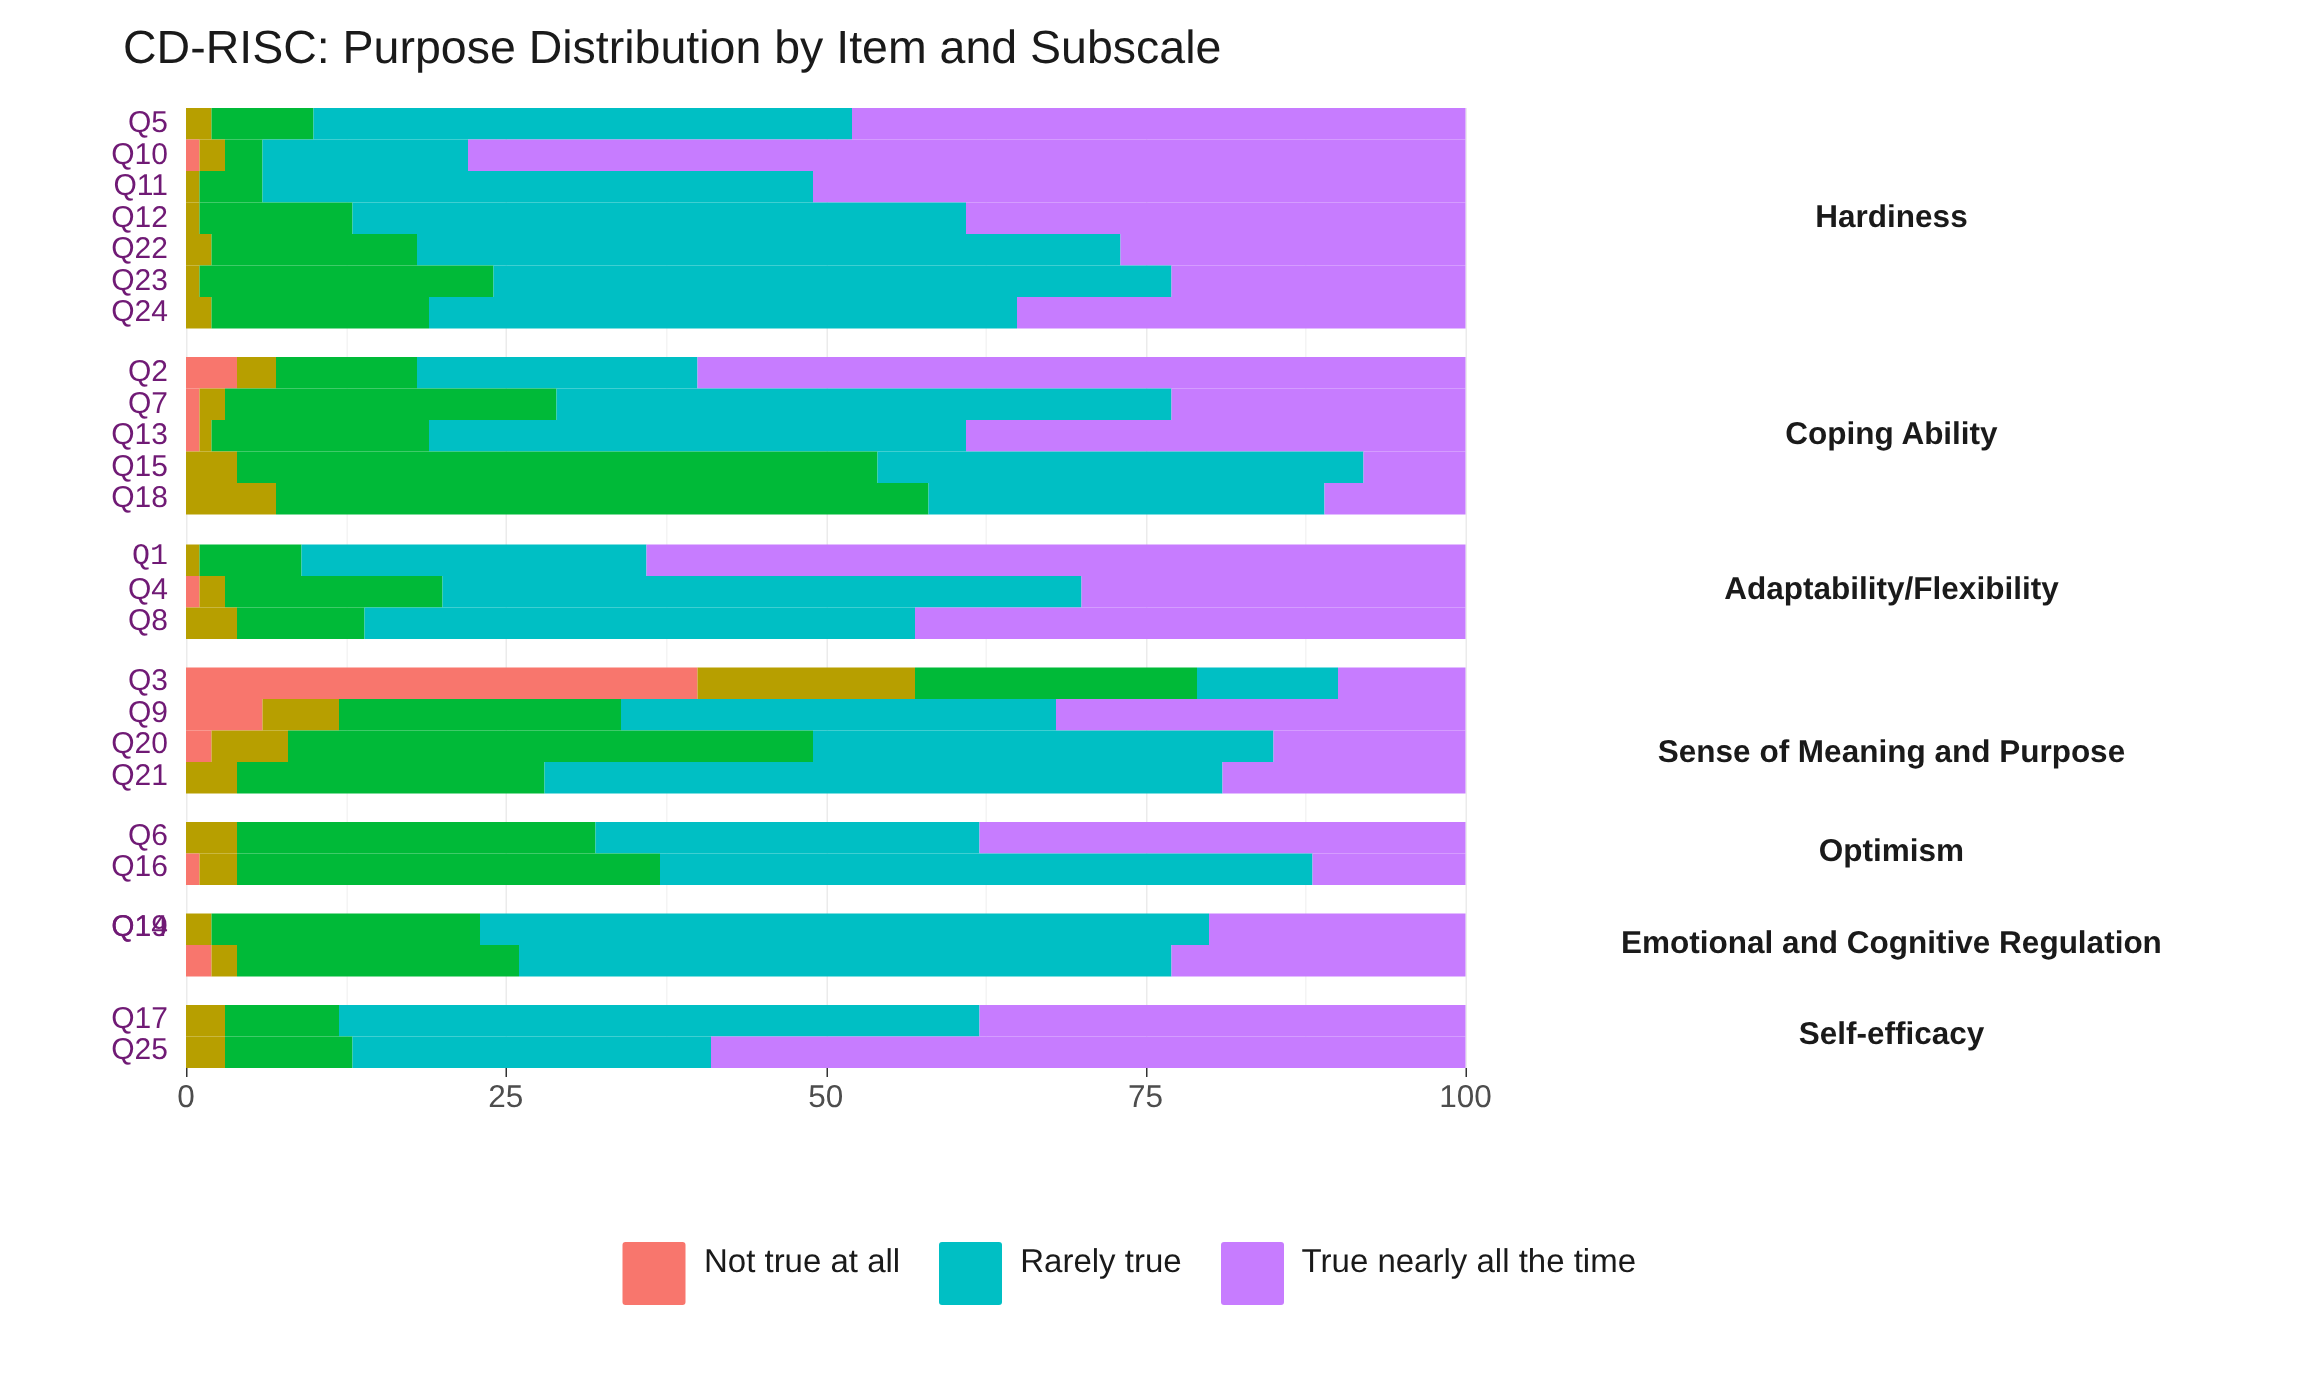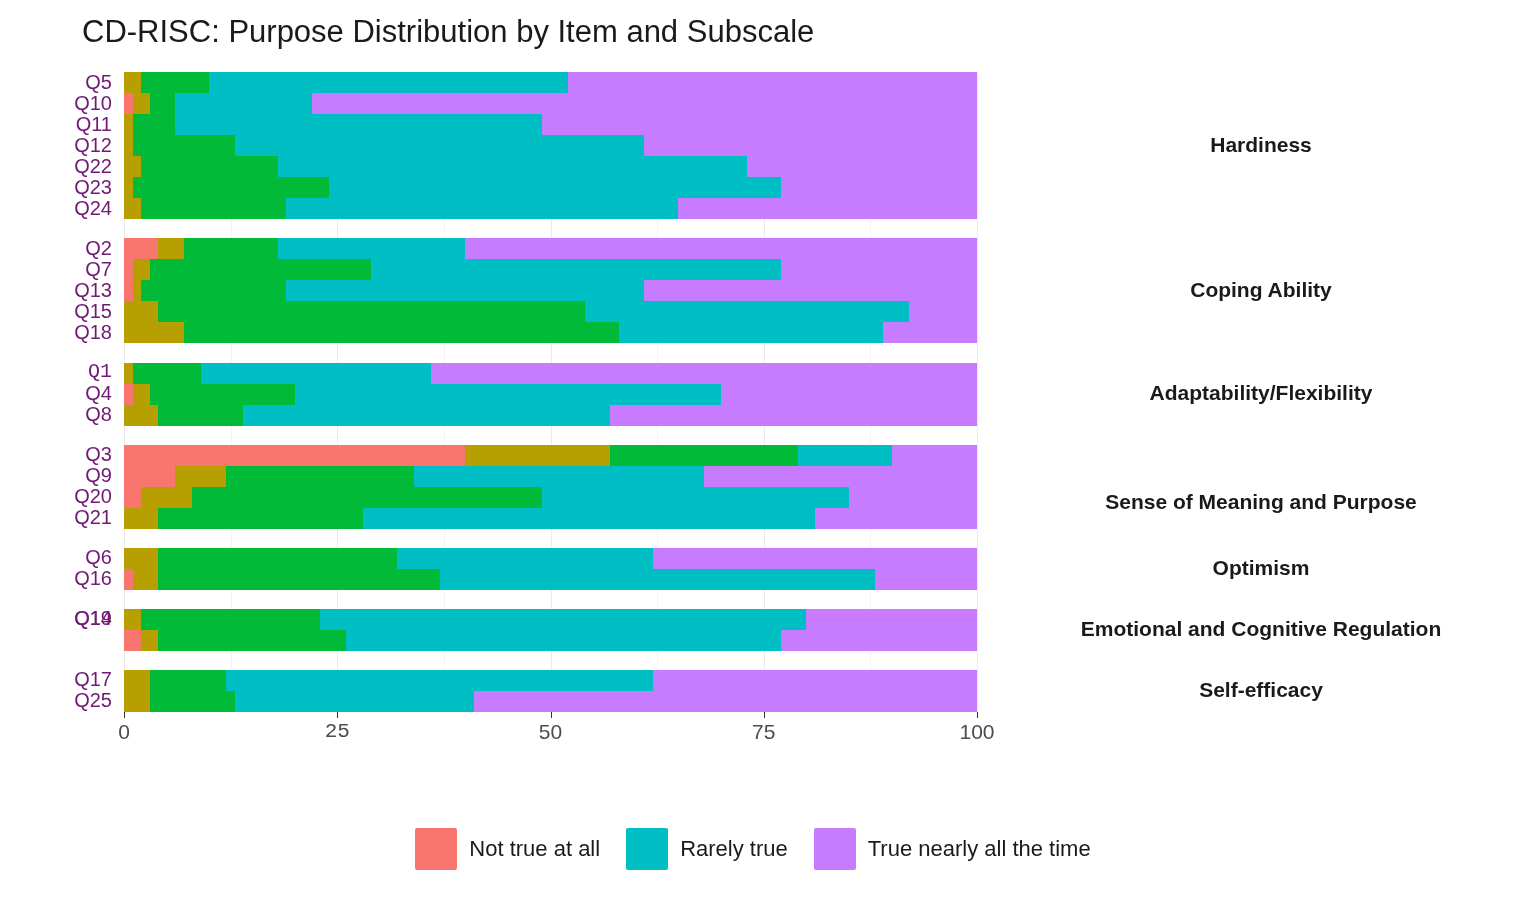--- a/index.html
+++ b/index.html
@@ -133,21 +133,21 @@
     left: 0;
     top: 828px;
     width: 1532px;
     display: flex;
     justify-content: center;
     align-items: center;
     gap: 0px;
   }
   .legend-item {
     display: flex;
-    align-items: center;
+    align-items: flex-start;
     margin-right: 26px;
   }
   .legend-swatch {
     width: 42px;
     height: 42px;
     border-radius: 2px;
     margin-right: 12px;
   }
   .legend-text {
     font-size: 22px;
@@ -364,21 +364,21 @@
           <div class="seg" style="width: 238.84px; background: rgb(0, 191, 196);"></div>
           <div class="seg" style="width: 503.27px; background: rgb(199, 124, 255);"></div>
         </div>
       </div>
   </div>
 
   <div class="x-axis" id="x-axis">
       <div class="x-tick" style="left: 0px;"></div>
       <div class="x-tick-label" style="left: 0px;">0</div>
       <div class="x-tick" style="left: 213.25px;"></div>
-      <div class="x-tick-label" style="left: 213.25px; font-family: Liberation Mono, monospace;">25</div>
+      <div class="x-tick-label" style="left: 213.25px;">25</div>
       <div class="x-tick" style="left: 426.5px;"></div>
       <div class="x-tick-label" style="left: 426.5px;">50</div>
       <div class="x-tick" style="left: 639.75px;"></div>
       <div class="x-tick-label" style="left: 639.75px;">75</div>
       <div class="x-tick" style="left: 853px;"></div>
       <div class="x-tick-label" style="left: 853px;">100</div>
     </div>
 
   <div class="facet-labels" id="facet-labels">
       <div class="facet-label" style="top: 60.64px;">Hardiness</div>

